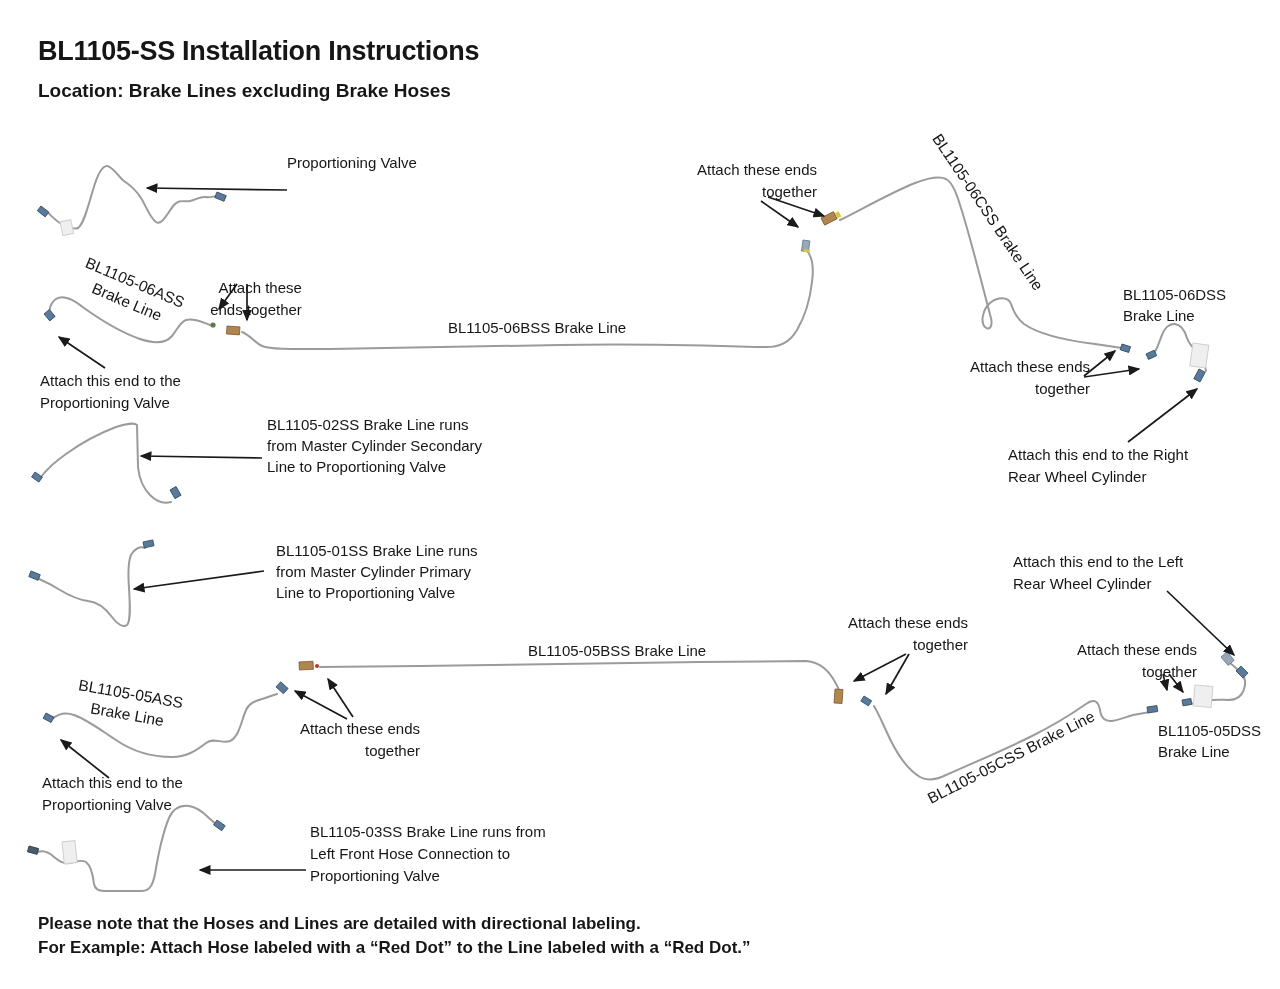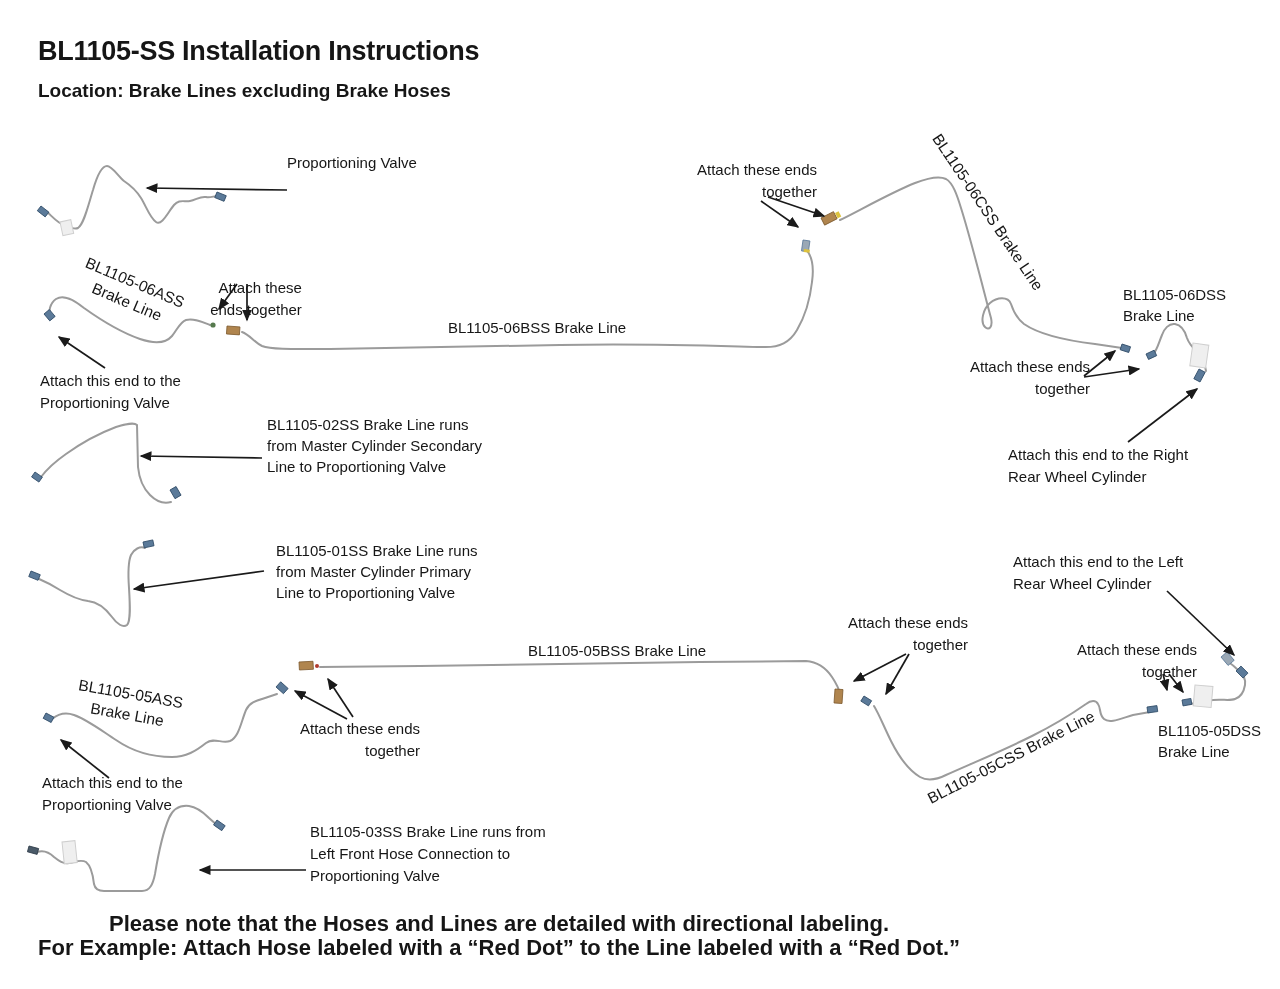--- a/index.html
+++ b/index.html
@@ -7,21 +7,21 @@
     position:relative;width:1280px;height:989px;background:#ffffff;
     font-family:"Liberation Sans",sans-serif;color:#161616;overflow:hidden;
   }
   .hdr-title{position:absolute;font-size:27px;font-weight:bold;letter-spacing:-0.3px;}
   .hdr-sub{position:absolute;font-size:19px;font-weight:bold;}
   .lbl{position:absolute;font-size:15px;line-height:22px;white-space:nowrap;}
   .lh21{line-height:21px;}
   .ctr{transform:translateX(-50%);text-align:right;}
   .rotc{transform:translate(-50%,-50%) rotate(var(--r));text-align:center;font-size:15.5px;line-height:21px;}
   .ln{display:block;}
-  .ftr{position:absolute;font-size:22px;font-weight:bold;line-height:23.5px;text-align:center;}
+  .ftr{position:absolute;font-size:17px;font-weight:bold;line-height:23.5px;}
   svg.art{position:absolute;left:0;top:0;}
   .tube{fill:none;stroke:#9b9b9b;stroke-width:2;stroke-linecap:round;stroke-linejoin:round;}
   .arrow{stroke:#1a1a1a;stroke-width:1.7;}
   .fit-b{fill:#5b7a99;stroke:#2e4a66;stroke-width:0.8;}
   .fit-lb{fill:#9aa8b5;stroke:#5b7a99;stroke-width:0.8;}
   .fit-k{fill:#4a5a68;stroke:#2e3c48;stroke-width:0.8;}
   .fit-brass{fill:#b0854e;stroke:#7d5a2e;stroke-width:0.8;}
   .band-y{fill:#ddc23d;}
   .patch{fill:#efefef;stroke:#cfcfcf;stroke-width:1;}
 </style>

